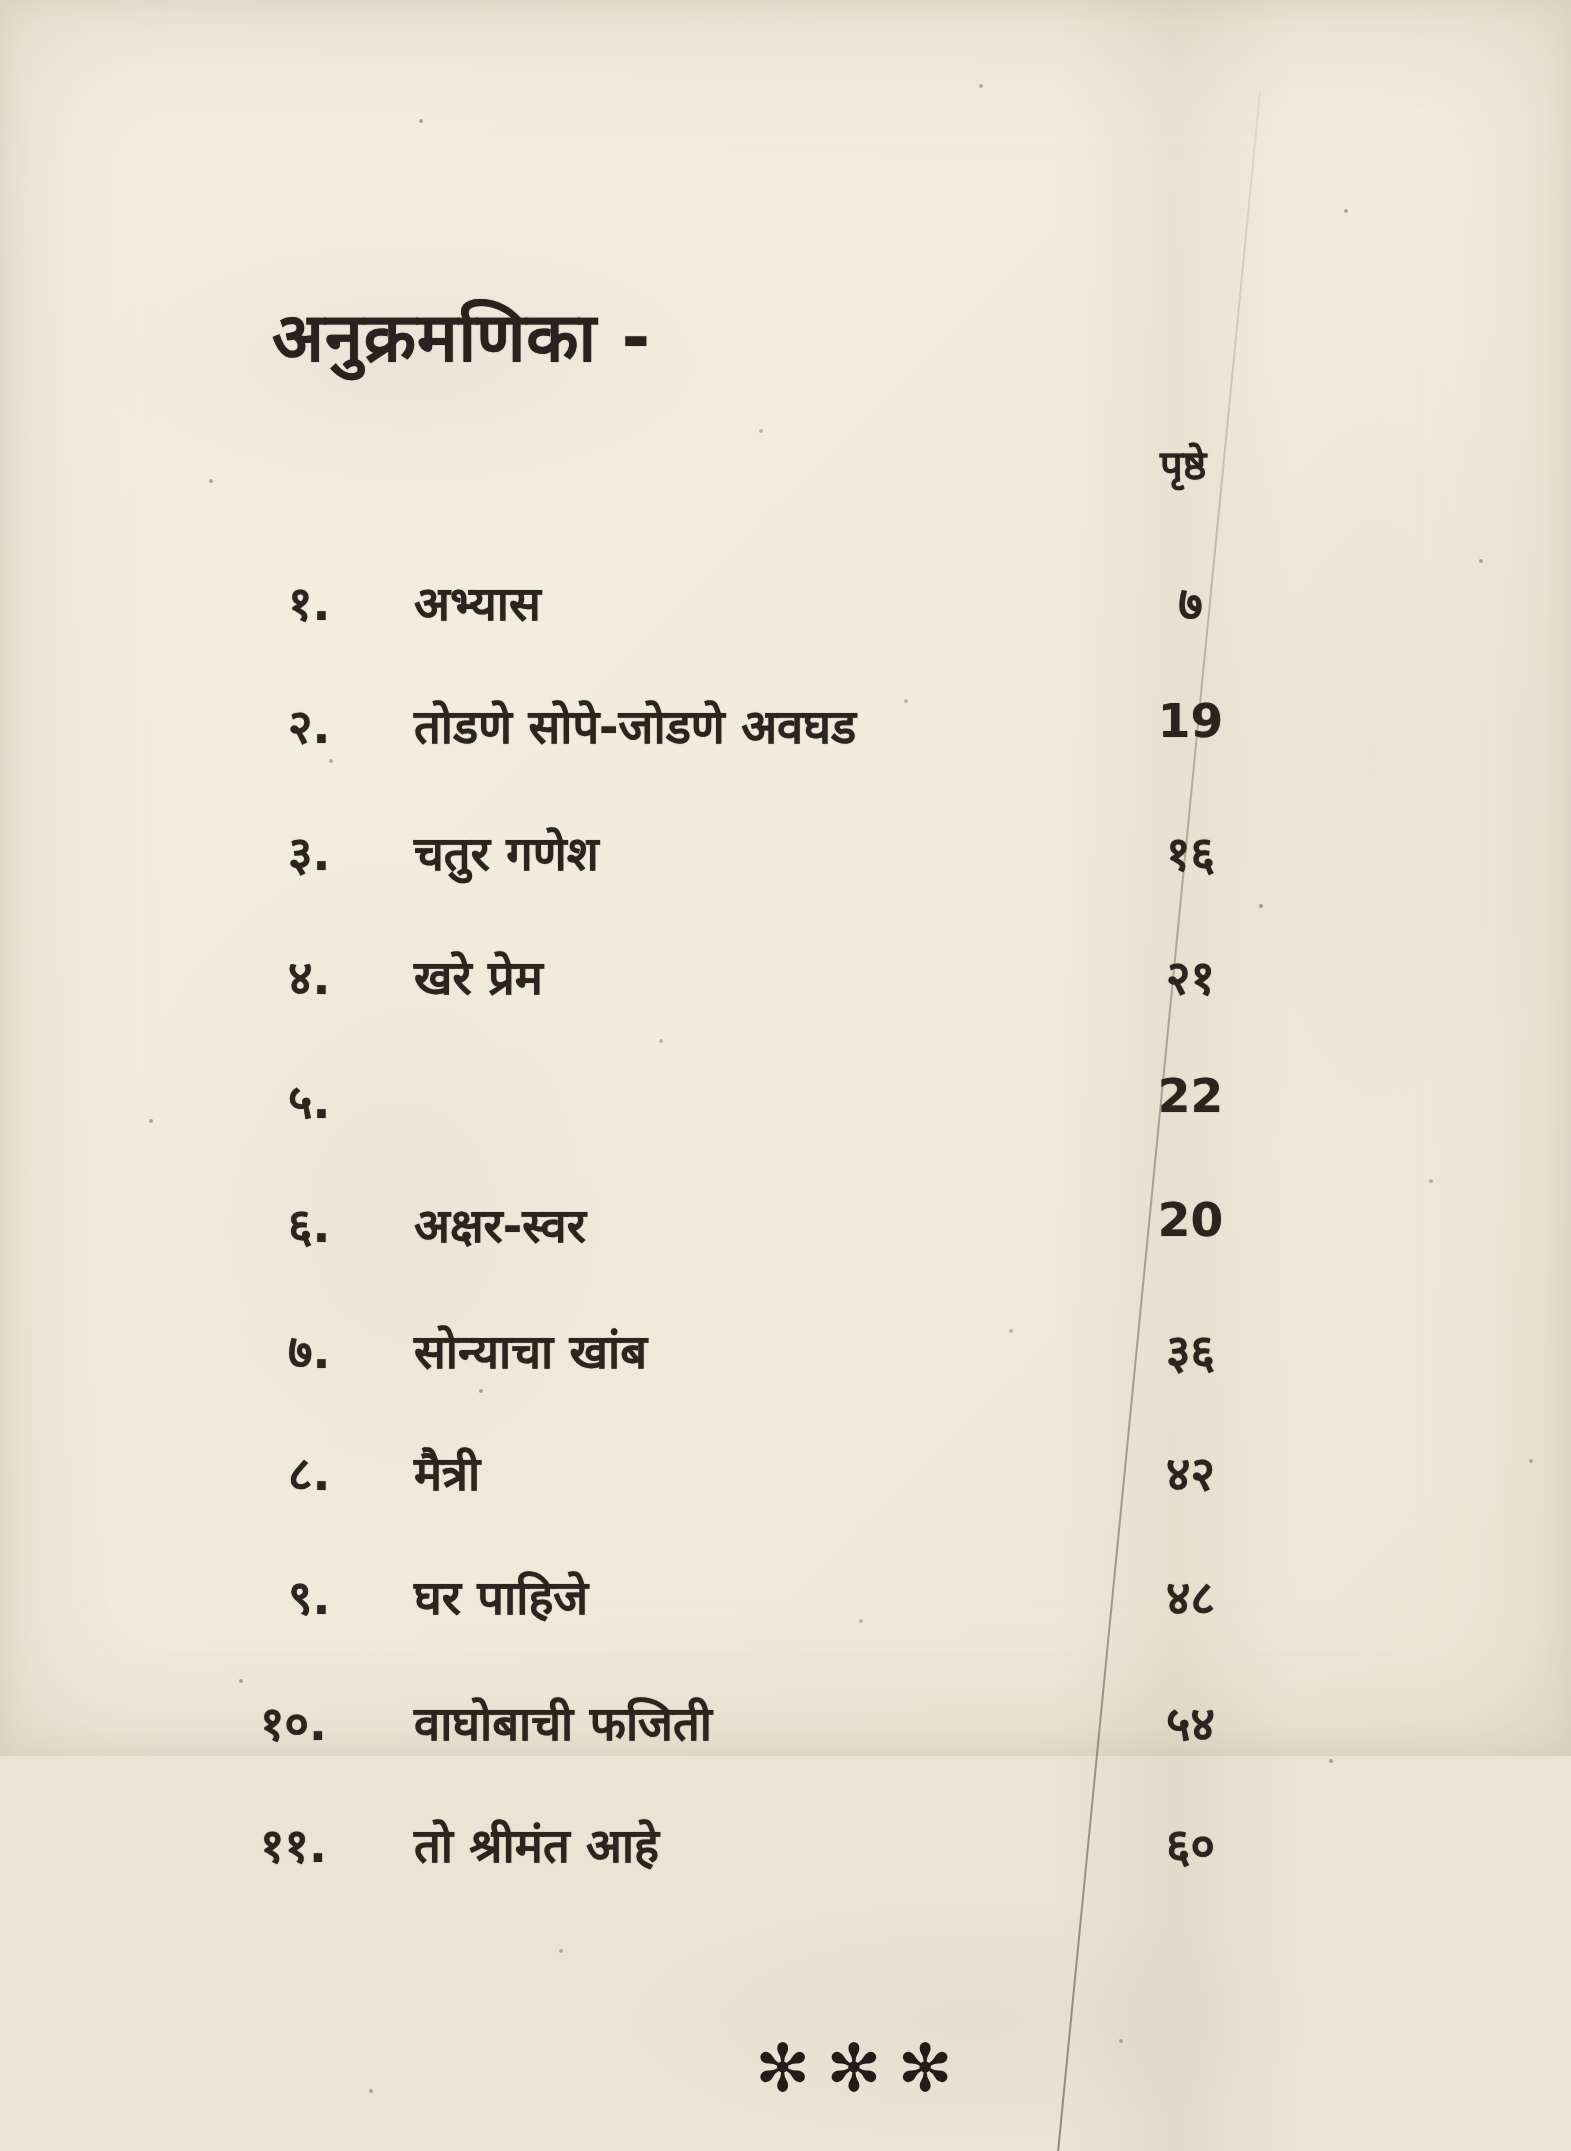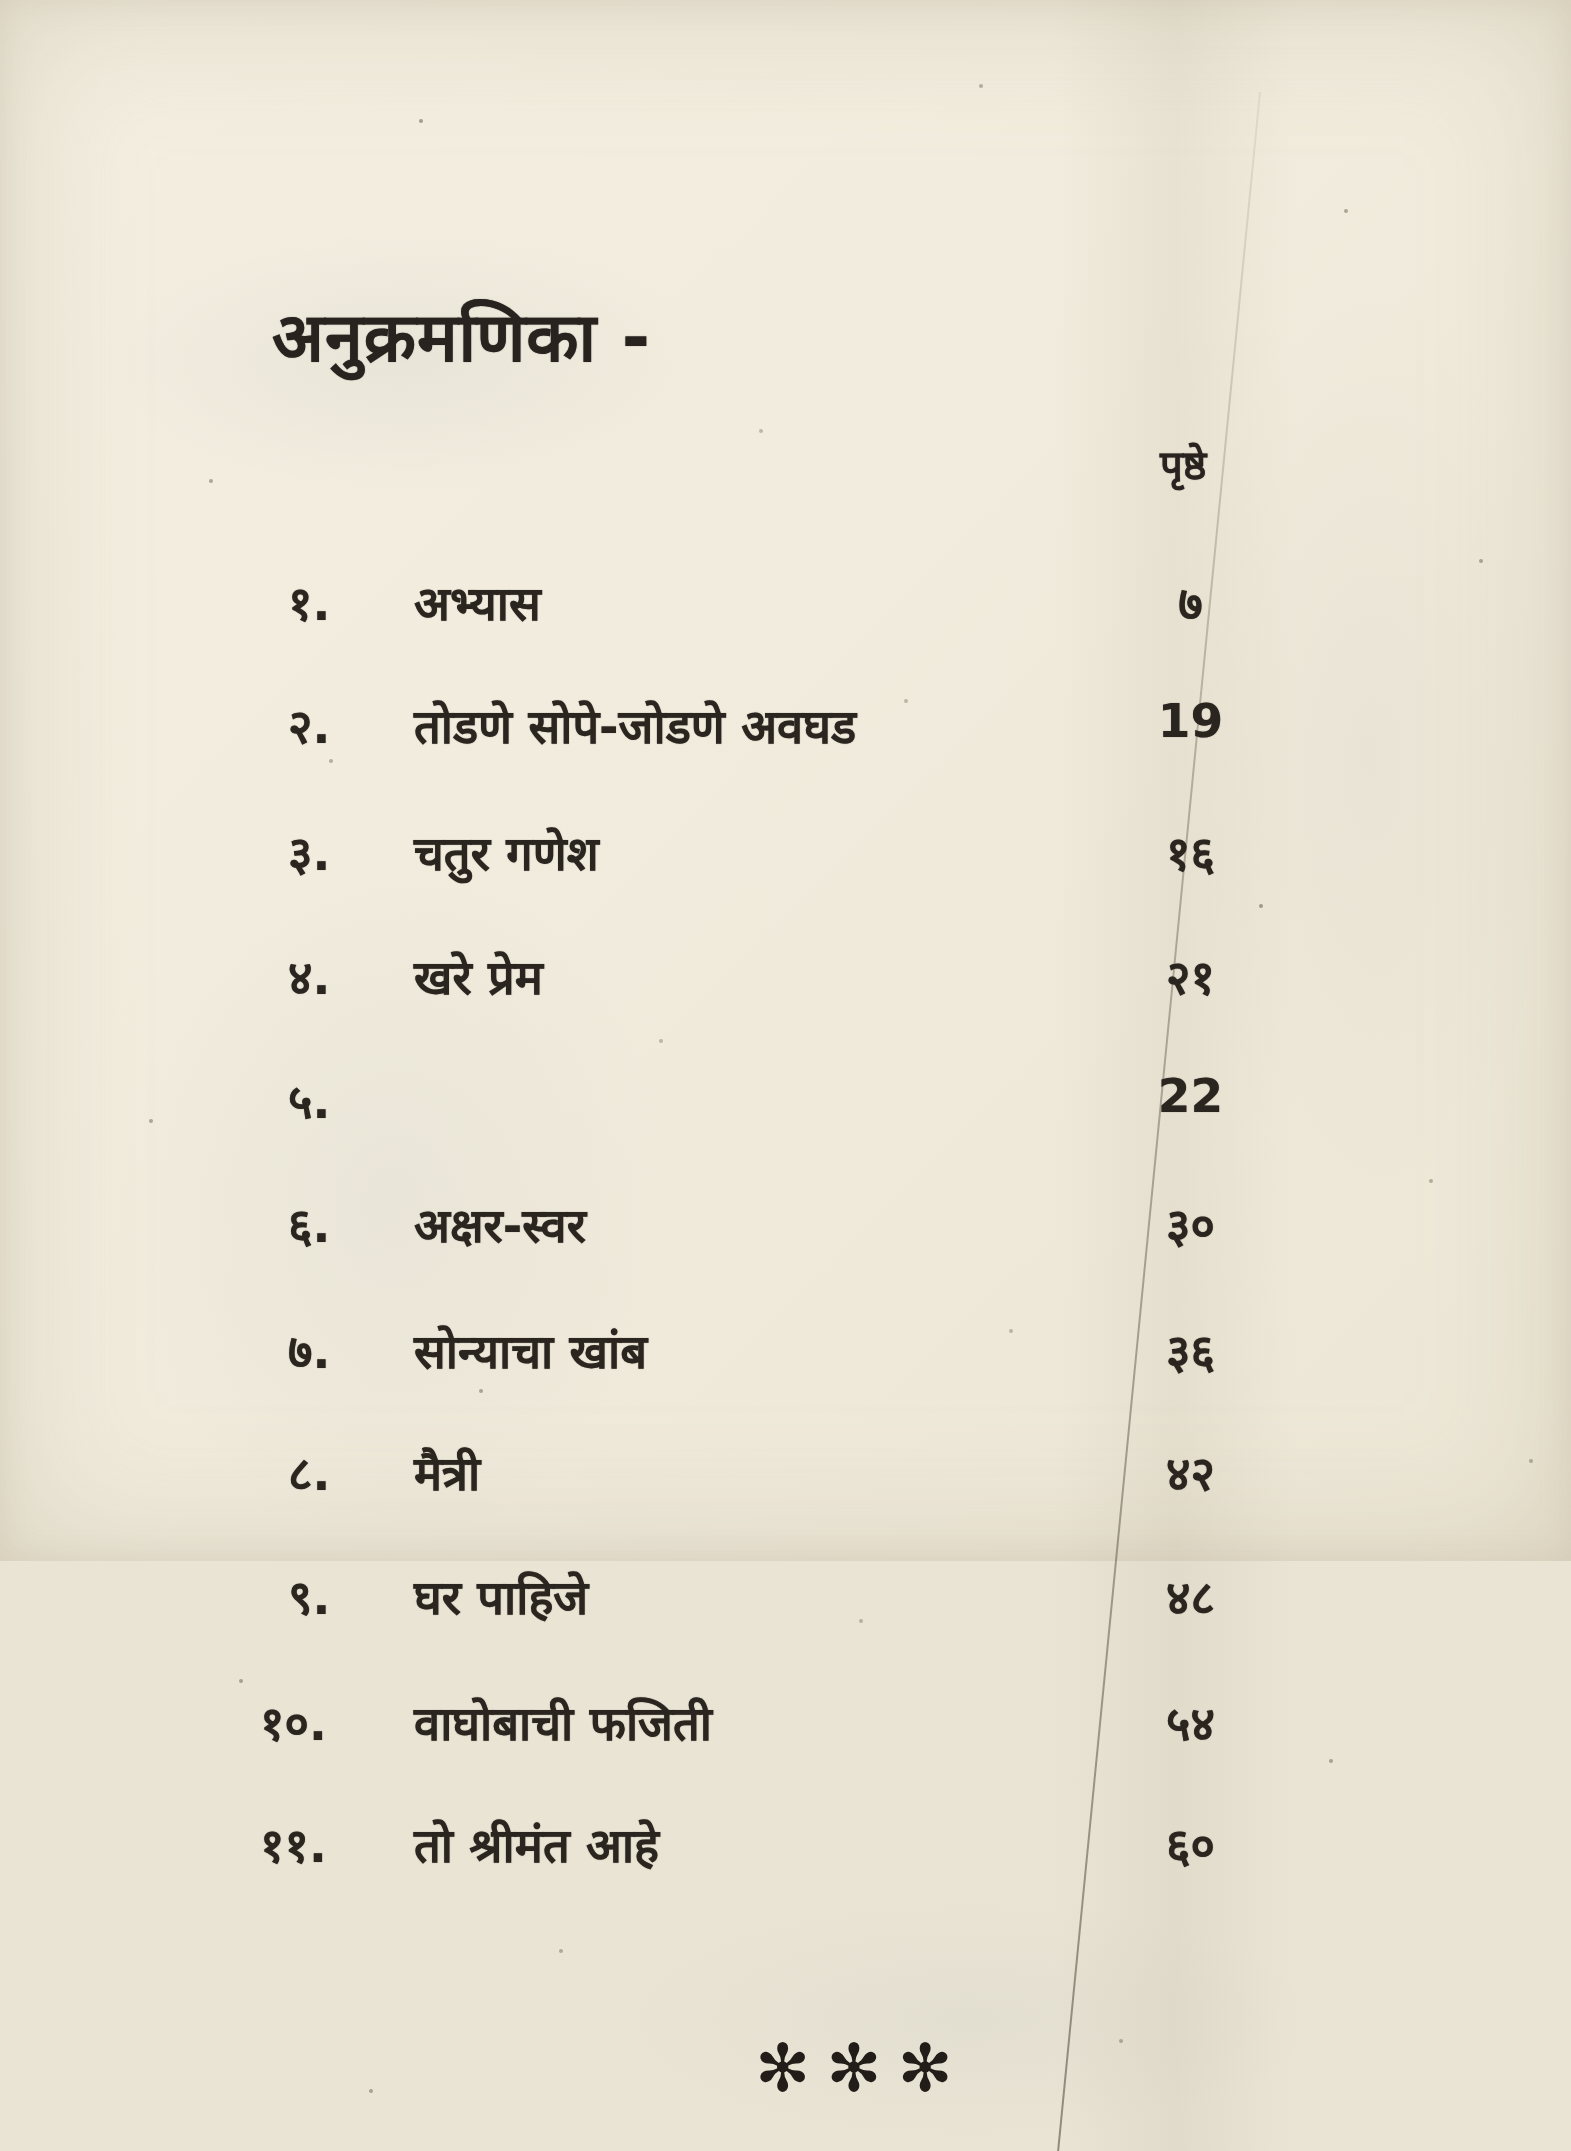--- a/index.html
+++ b/index.html
@@ -7,21 +7,21 @@
     padding: 0;
     width: 1571px;
     height: 2151px;
     overflow: hidden;
     background: #e9e4d4;
     font-family: "DejaVu Sans", "Liberation Sans", sans-serif;
   }
   .page {
     position: relative;
     width: 1571px;
-    height: 1561px;
+    height: 1756px;
     background: linear-gradient(135deg, #f3eee0 0%, #f1ecdd 40%, #efe9da 70%, #ece6d5 100%);
     box-shadow: inset 0 0 140px rgba(186,176,150,0.40), inset 0 0 30px rgba(186,176,150,0.25);
     color: #2b2520;
   }
   
   .blob { position: absolute; pointer-events: none; }
   .blob1 { left: 90px;  top: 230px;  width: 620px; height: 260px;
            background: radial-gradient(ellipse at center, rgba(150,155,160,0.10), rgba(150,155,160,0) 70%); }
   .blob2 { left: 110px; top: 850px;  width: 560px; height: 700px;
            background: radial-gradient(ellipse at center, rgba(150,158,165,0.08), rgba(150,158,165,0) 70%); }
@@ -164,21 +164,21 @@
     </div>
 
     <div class="row" style="top:1068px">
       <span class="num">५.</span>
       <span class="pg">22</span>
     </div>
 
     <div class="row" style="top:1192px">
       <span class="num">६.</span>
       <span class="item-title">अक्षर-स्वर</span>
-      <span class="pg">३०</span>
+      <span class="pg">20</span>
     </div>
 
     <div class="row" style="top:1318px">
       <span class="num">७.</span>
       <span class="item-title">सोन्याचा खांब</span>
       <span class="pg">३६</span>
     </div>
 
     <div class="row" style="top:1440px">
       <span class="num">८.</span>

